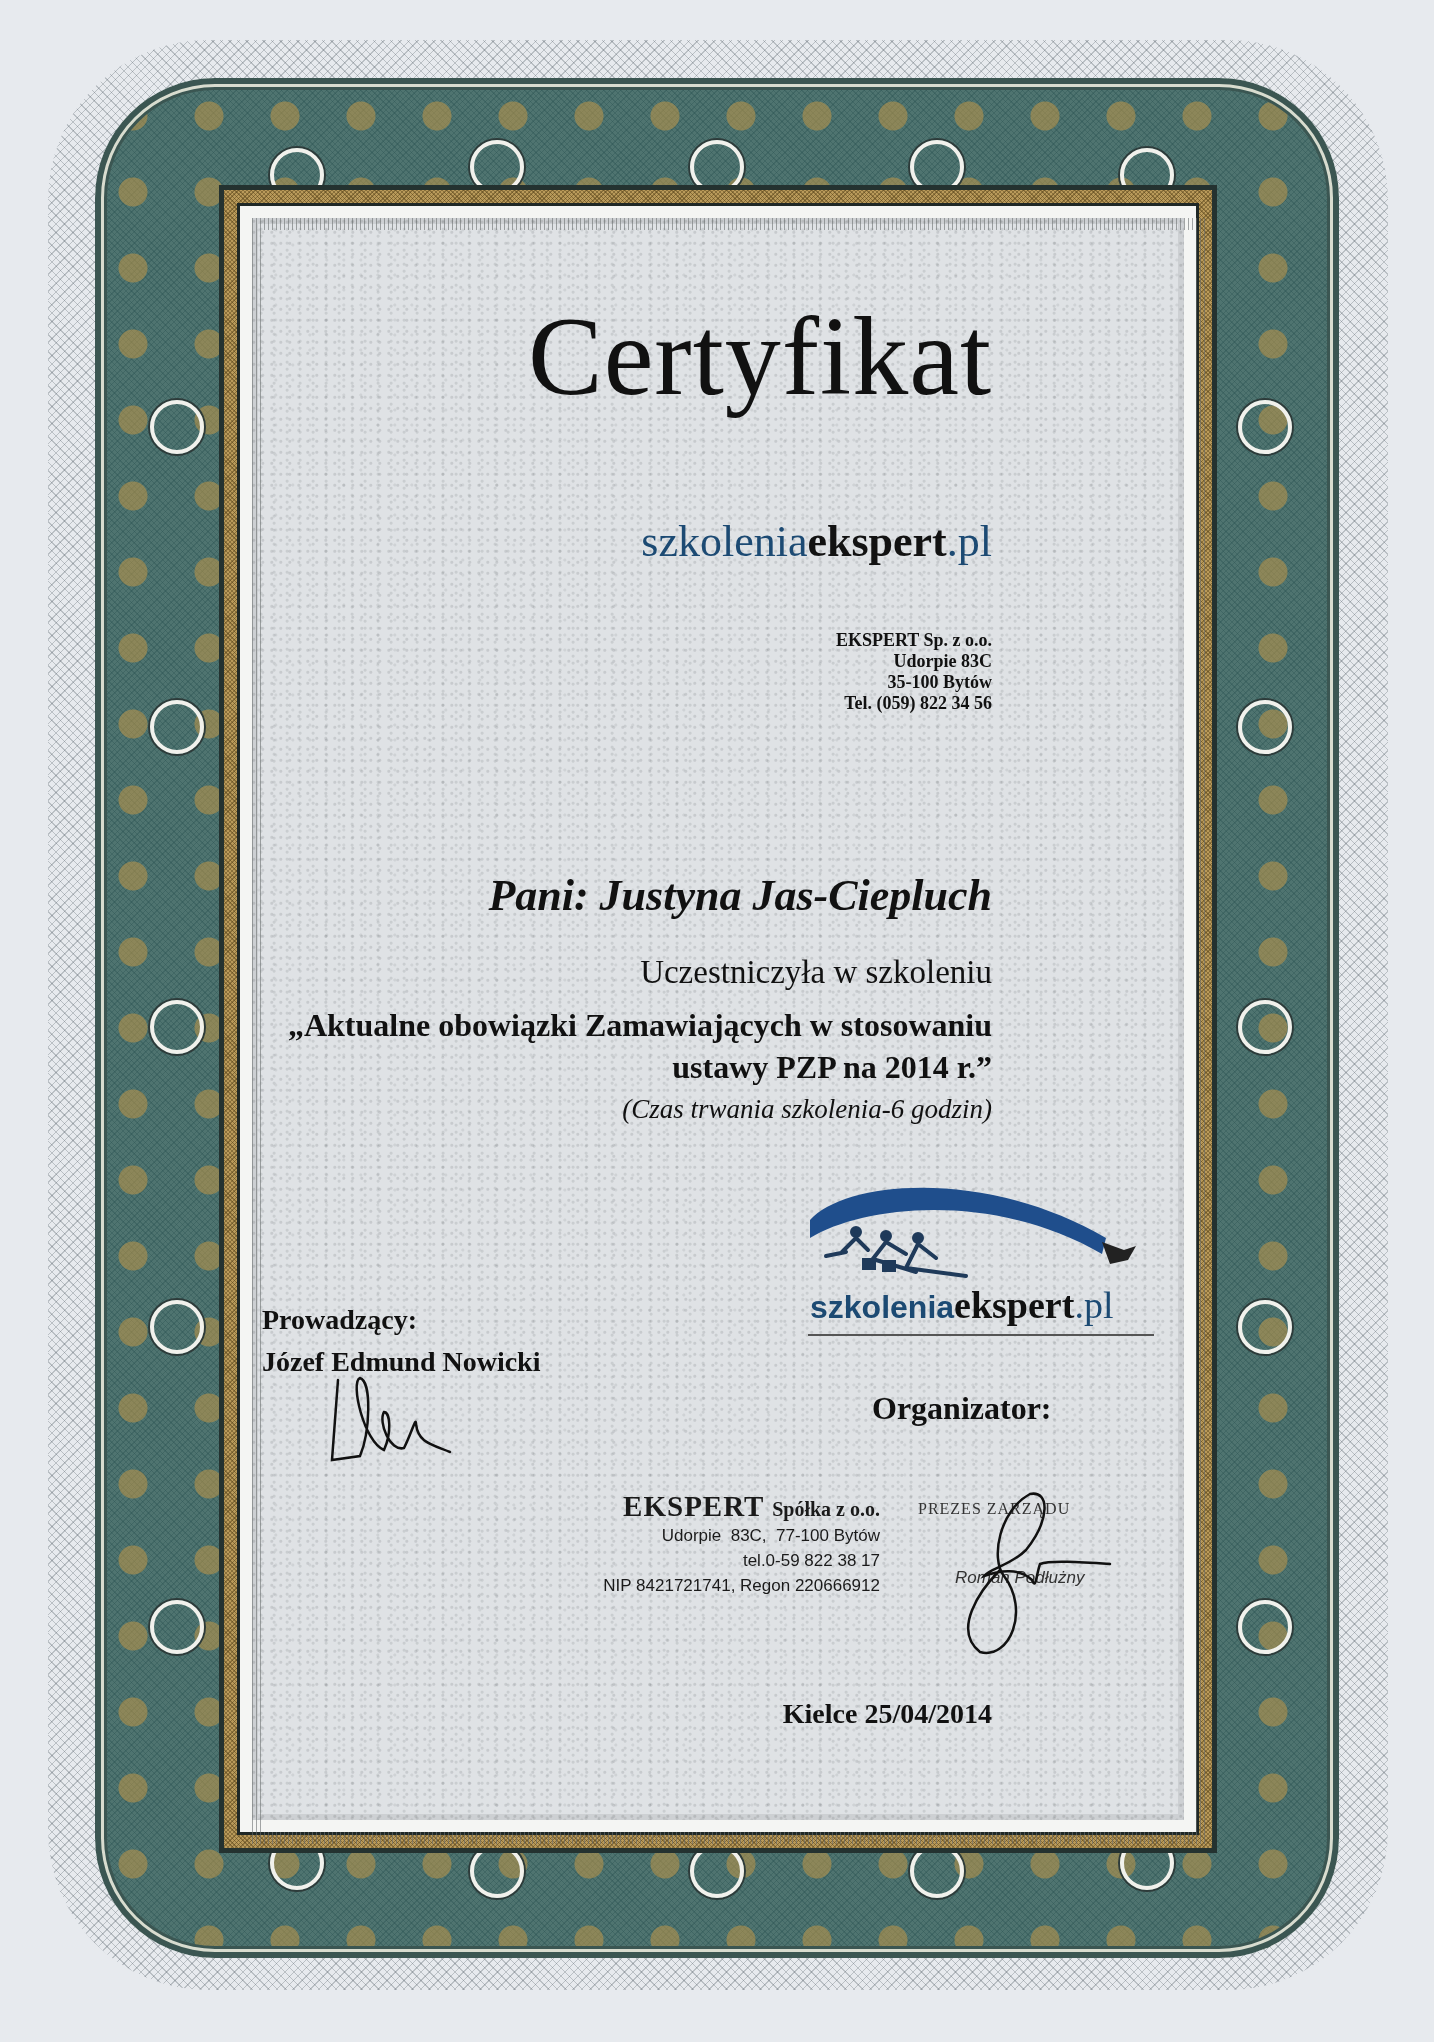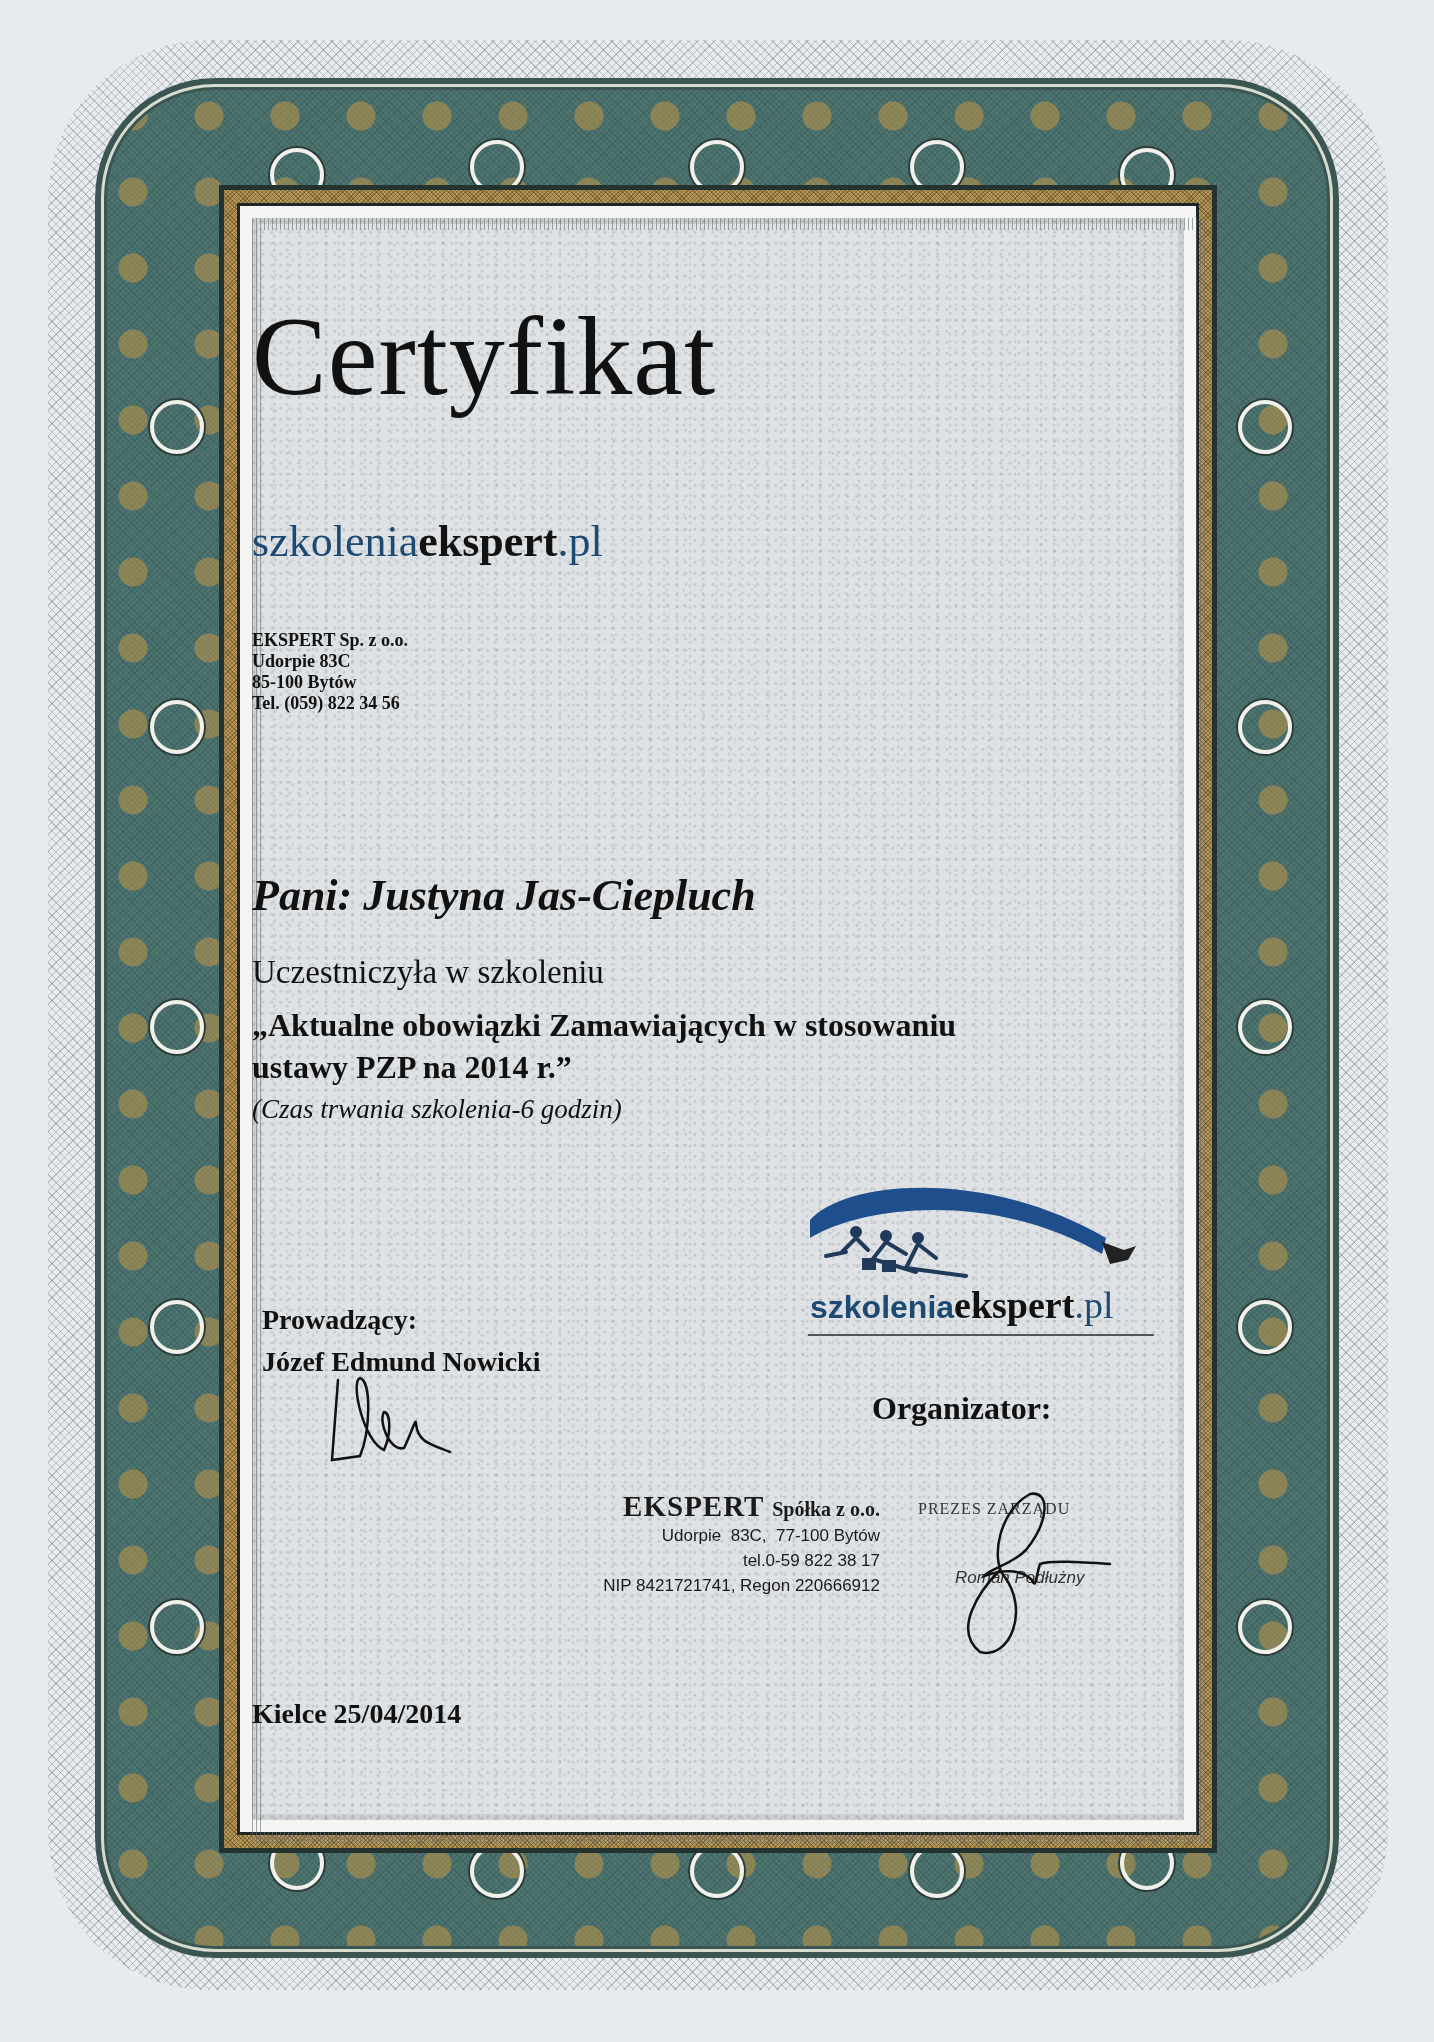--- a/index.html
+++ b/index.html
@@ -55,21 +55,21 @@
   }
   .ticks {
     position: absolute; left: 252px; top: 218px; width: 932px; height: 1602px;
     pointer-events: none;
     border-top: 12px solid transparent; border-bottom: 12px solid transparent;
     border-left: 12px solid transparent; border-right: 12px solid transparent;
     border-image: repeating-linear-gradient(90deg, #6b7070 0 1px, transparent 1px 4px) 12;
     opacity: 0.6;
   }
 
-  .center { position: absolute; left: 252px; width: 740px; text-align: left; color: #111; }
+  .center { position: absolute; left: 252px; width: 740px; text-align: right; color: #111; }
 
   .title { top: 300px; font-size: 112px; letter-spacing: 1px; line-height: 1; }
 
   .brand { top: 520px; font-size: 44px; line-height: 1; }
   .brand .b1 { color: #1c4a73; }
   .brand .b2 { color: #121212; font-weight: bold; }
   .brand .b3 { color: #1c4a73; }
 
   .addr { top: 630px; font-size: 18px; font-weight: bold; line-height: 21px; }
   .addr a { color: #1a2a7a; text-decoration: underline; }
@@ -138,21 +138,21 @@
 
 <div class="center title">Certyfikat</div>
 
 <div class="center brand">
   <span class="b1">szkolenia</span><span class="b2">ekspert</span><span class="b3">.pl</span>
 </div>
 
 <div class="center addr">
   <div>EKSPERT Sp. z o.o.</div>
   <div>Udorpie 83C</div>
-  <div>85-100 Bytów</div>
+  <div>35-100 Bytów</div>
   <div>Tel. (059) 822 34 56</div>
 </div>
 
 <div class="center recipient">Pani: Justyna Jas-Ciepluch</div>
 
 <div class="center desc1">Uczestniczyła w szkoleniu</div>
 <div class="center desc2">
   <div>„Aktualne obowiązki Zamawiających w stosowaniu</div>
   <div>ustawy PZP na 2014 r.”</div>
 </div>

